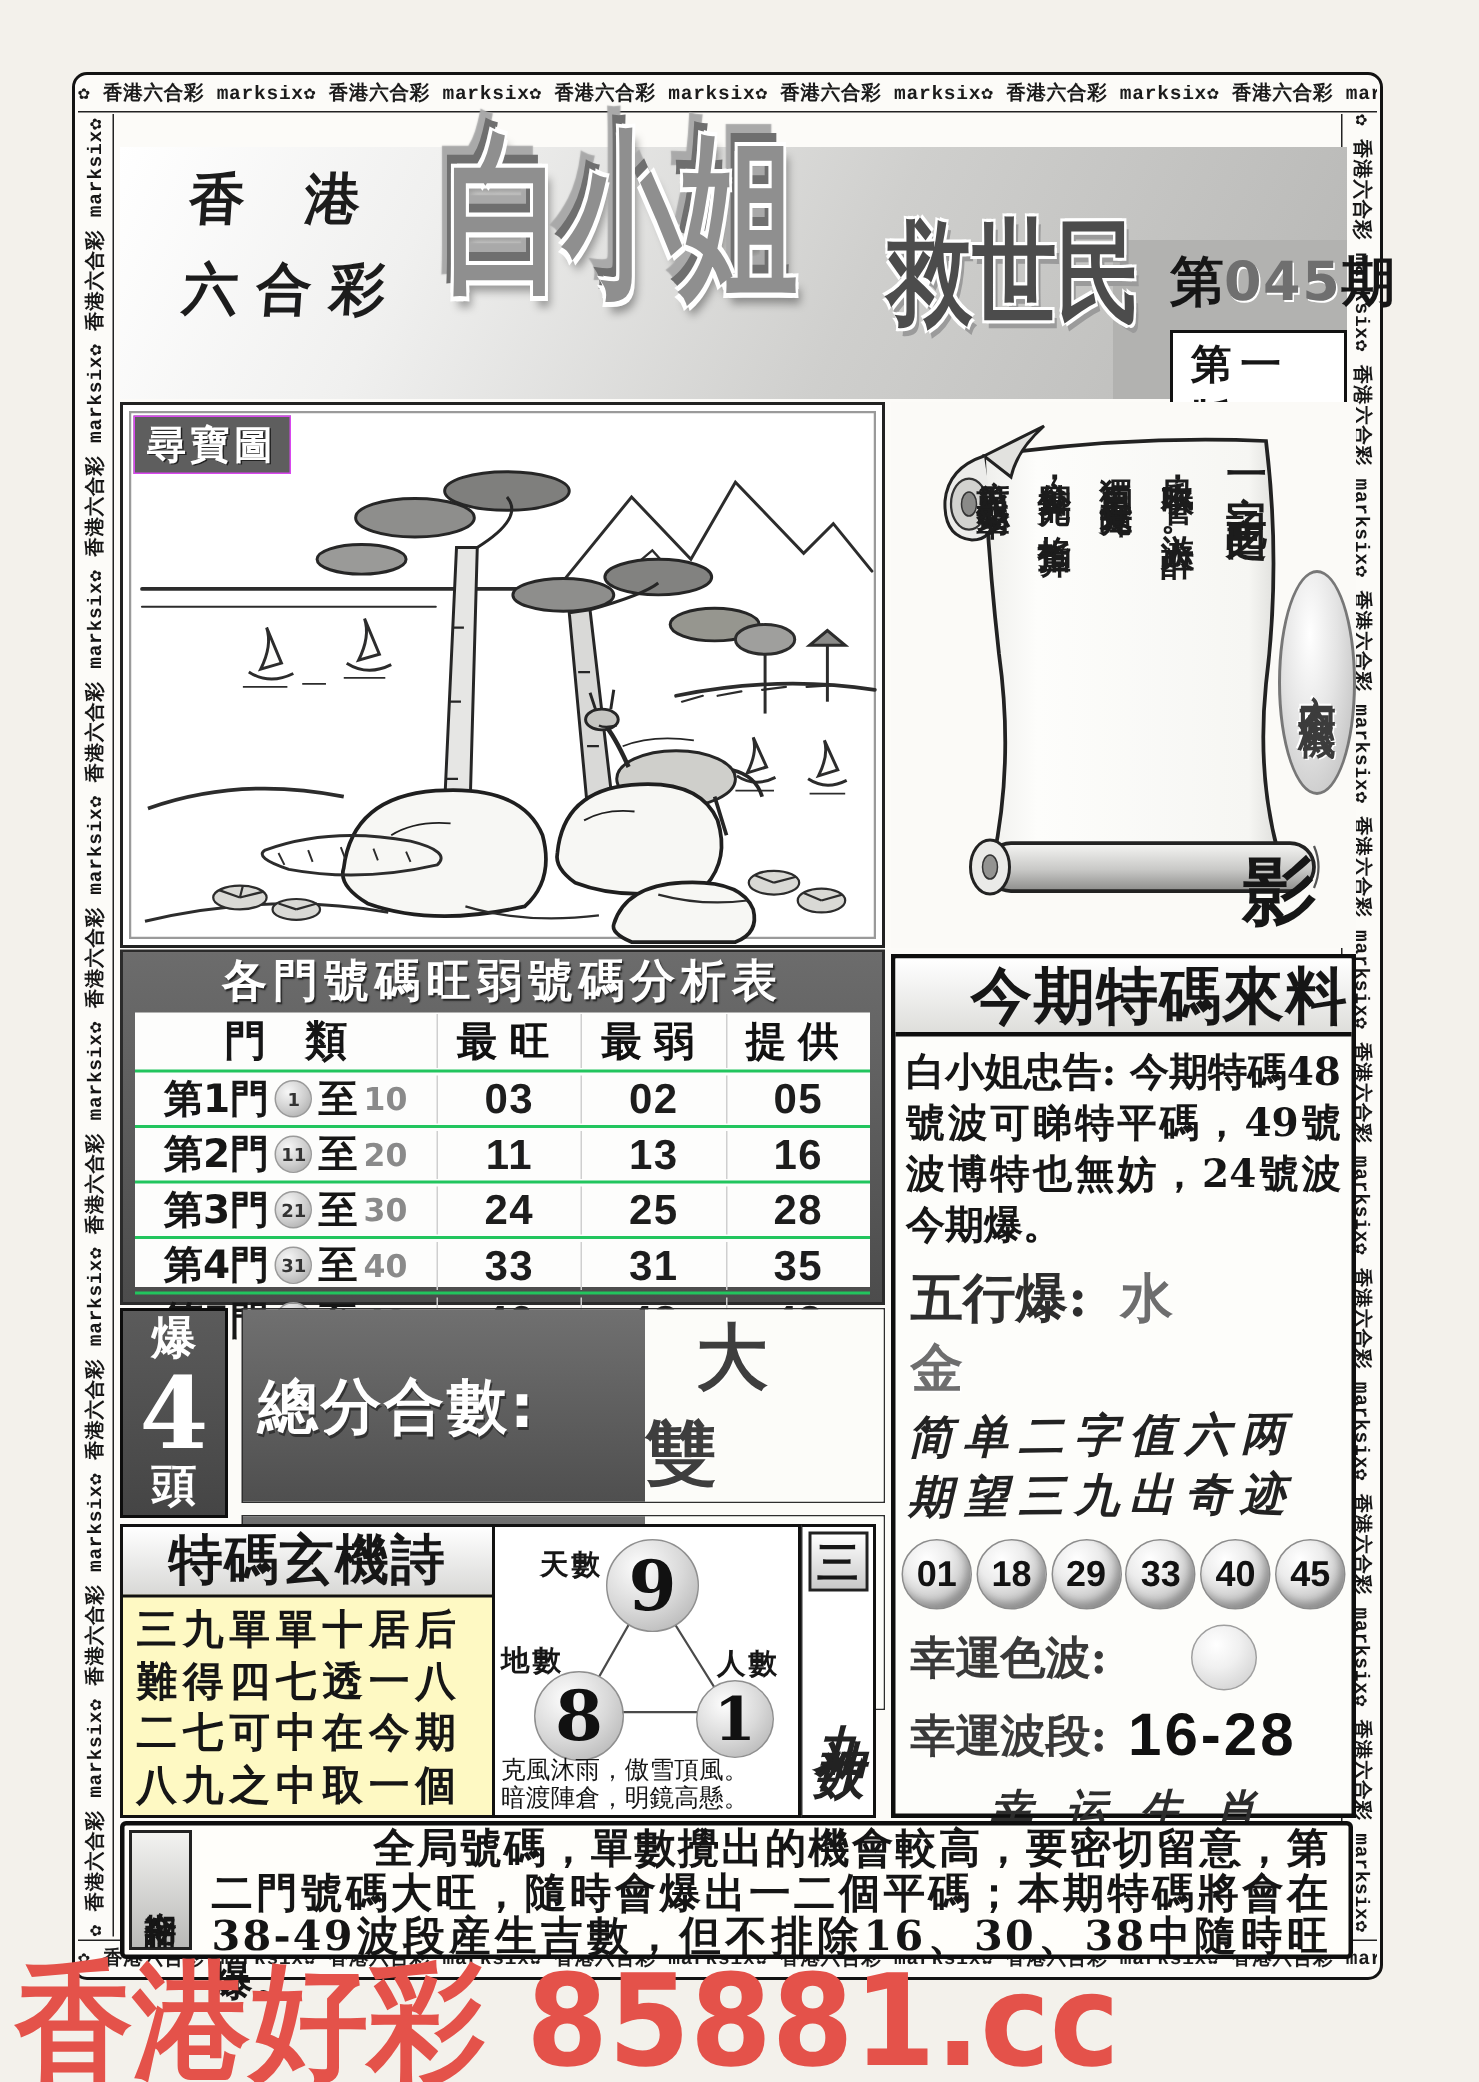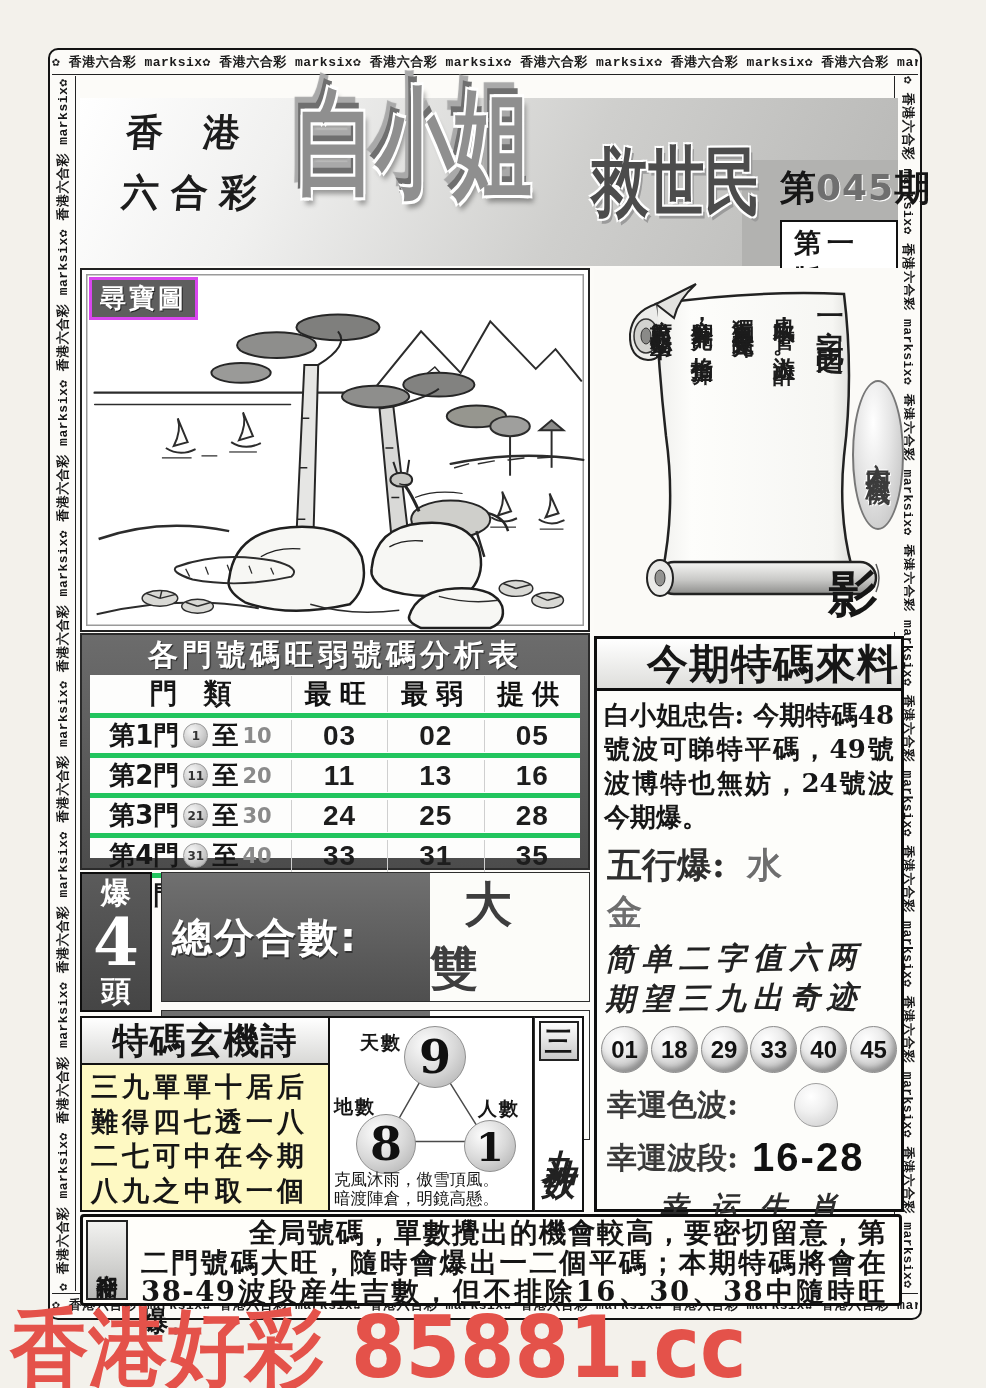--- a/index.html
+++ b/index.html
@@ -38,21 +38,21 @@
                text-shadow:2px 2px 0 #fff,-2px -2px 0 #fff,2px -2px 0 #fff,-2px 2px 0 #fff,4px 5px 0 #9b9b9b; }
   .issue { position:absolute; left:700px; top:66px; font-size:36px; font-weight:900; white-space:nowrap; }
   .issue .num { color:#6f6f6f; text-shadow:1px 1px 0 #fff; letter-spacing:1px; }
   .edition { position:absolute; left:700px; top:122px; background:#fff; border:2px solid #111;
              font-size:27px; font-weight:900; padding:3px 12px; letter-spacing:6px; }
 
   
   .map { position:absolute; left:80px; top:268px; width:510px; height:364px; background:#fff;
          border:2px solid #222; box-shadow:inset 0 0 0 4px #fff, inset 0 0 0 5.5px #9a9a9a; }
   .map-label { position:absolute; left:7px; top:7px; z-index:3; background:#5e5e5e; color:#fff;
-               border:3px solid #d946ef; font-size:26px; font-weight:900; padding:1px 8px; letter-spacing:3px;
+               border:1px solid #d946ef; font-size:26px; font-weight:900; padding:1px 8px; letter-spacing:3px;
                text-shadow:1px 1px 0 #222; }
   .map svg { position:absolute; inset:0; width:100%; height:100%; }
 
   
   .scrollbox { position:absolute; left:594px; top:268px; width:310px; height:364px; background:#fbfaf7; }
   .scrollbox > svg { position:absolute; inset:0; width:100%; height:100%; }
   .scrolltext { position:absolute; left:84px; top:34px; width:170px; height:256px;
                 writing-mode:vertical-rl; text-orientation:upright; z-index:2;
                 font-family:"DejaVu Serif", serif; color:#1c1c1c; }
   .s-head { font-size:27px; font-weight:900; letter-spacing:7px; margin-left:12px; }
@@ -65,21 +65,21 @@
                    writing-mode:vertical-rl; text-orientation:upright;
                    font-size:25px; font-weight:900; letter-spacing:6px; color:#3c3c3c;
                    text-shadow:1px 1px 0 #fff,-1px -1px 0 #fff; }
 
   
   .analysis { position:absolute; left:80px; top:633px; width:510px; height:237px;
               background:linear-gradient(#6c6c6c,#4c4c4c); border:2px solid #2b2b2b; }
   .an-title { height:40px; line-height:40px; text-align:center; color:#fff; font-size:30px; font-weight:800;
               letter-spacing:4px; text-shadow:1px 1px 1px #222; }
   .an-body { margin:0 8px 8px 8px; background:#fdfdfc; height:183px; display:flex; flex-direction:column; }
-  .an-row { display:flex; flex:1; border-top:5px solid #22c55e; align-items:center; }
+  .an-row { display:flex; flex:1; border-top:2px solid #22c55e; align-items:center; }
   .an-row.hdr { border-top:none; font-weight:800; }
   .c-gate { width:41%; display:flex; align-items:center; justify-content:center; gap:4px; }
   .c-val  { width:19.66%; text-align:center; border-left:1px solid #cfcfcf; font-size:28px; font-weight:700;
             color:#1d1d1d; font-family:"Liberation Sans", sans-serif; letter-spacing:1px; }
   .hdr .c-gate { font-size:28px; letter-spacing:26px; text-indent:26px; }
   .hdr .c-val  { font-size:27px; letter-spacing:8px; color:#111; }
   .g-name { font-size:26px; font-weight:800; }
   .g-zhi  { font-size:26px; font-weight:800; }
   .g-to   { font-size:21px; font-weight:700; color:#8a8a8a; }
   .chip { width:25px; height:25px; border-radius:50%; flex:0 0 25px;

